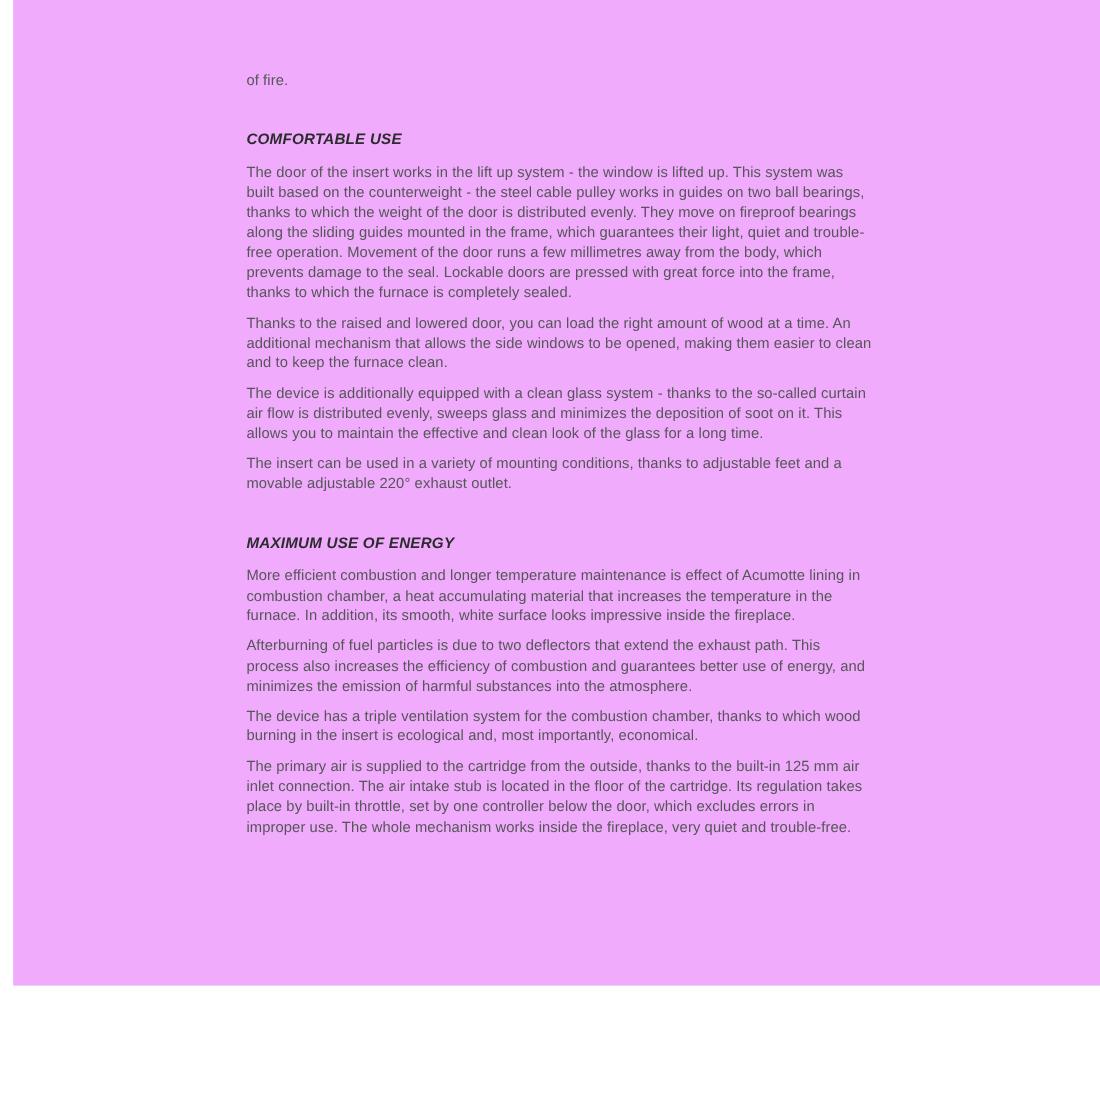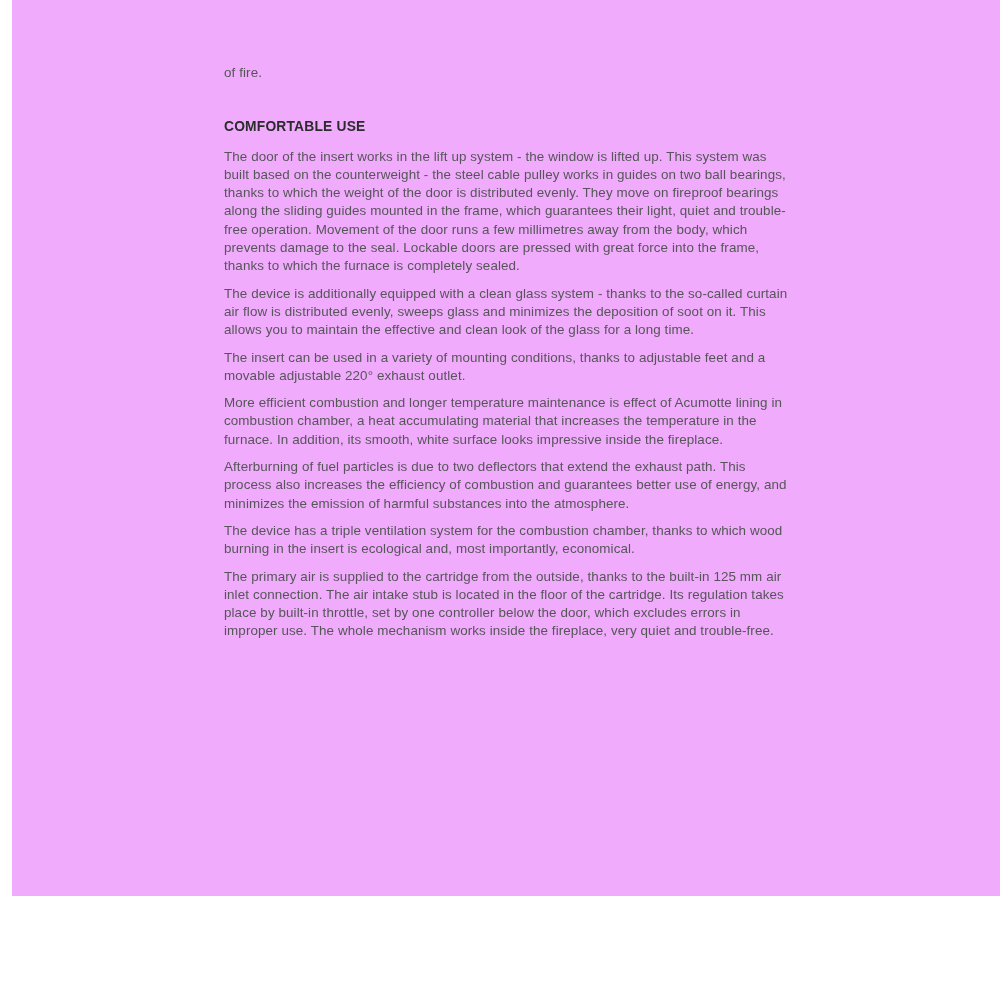--- a/index.html
+++ b/index.html
@@ -37,41 +37,44 @@
   .fragment {
     margin-bottom: 0;
   }
   .heading {
     margin: 36px 0 11px 0;
     font-size: 13.8px;
     line-height: 18.3px;
     font-weight: 700;
     color: #2b2b2d;
     letter-spacing: 0.2px;
+    font-style: italic;
   }
 </style>
 </head>
 <body>
 
 <div class="page">
   <div class="content">
 
     <p class="para fragment">of fire.</p>
 
     <h3 class="heading">COMFORTABLE USE</h3>
 
     <p class="para">The door of the insert works in the lift up system - the window is lifted up. This system was built based on the counterweight - the steel cable pulley works in guides on two ball bearings, thanks to which the weight of the door is distributed evenly. They move on fireproof bearings along the sliding guides mounted in the frame, which guarantees their light, quiet and trouble-free operation. Movement of the door runs a few millimetres away from the body, which prevents damage to the seal. Lockable doors are pressed with great force into the frame, thanks to which the furnace is completely sealed.</p>
 
+    <p class="para">Thanks to the raised and lowered door, you can load the right amount of wood at a time. An additional mechanism that allows the side windows to be opened, making them easier to clean and to keep the furnace clean.</p>
 
     <p class="para">The device is additionally equipped with a clean glass system - thanks to the so-called curtain air flow is distributed evenly, sweeps glass and minimizes the deposition of soot on it. This allows you to maintain the effective and clean look of the glass for a long time.</p>
 
 
 
     <p class="para">The insert can be used in a variety of mounting conditions, thanks to adjustable feet and a movable adjustable 220° exhaust outlet.</p>
 
+    <h3 class="heading">MAXIMUM USE OF ENERGY</h3>
 
     <p class="para">More efficient combustion and longer temperature maintenance is effect of Acumotte lining in combustion chamber, a heat accumulating material that increases the temperature in the furnace. In addition, its smooth, white surface looks impressive inside the fireplace.</p>
 
     <p class="para">Afterburning of fuel particles is due to two deflectors that extend the exhaust path. This process also increases the efficiency of combustion and guarantees better use of energy, and minimizes the emission of harmful substances into the atmosphere.</p>
 
 
     <p class="para">The device has a triple ventilation system for the combustion chamber, thanks to which wood burning in the insert is ecological and, most importantly, economical.</p>
 
     <p class="para">The primary air is supplied to the cartridge from the outside, thanks to the built-in 125 mm air inlet connection. The air intake stub is located in the floor of the cartridge. Its regulation takes place by built-in throttle, set by one controller below the door, which excludes errors in improper use. The whole mechanism works inside the fireplace, very quiet and trouble-free.</p>
 

